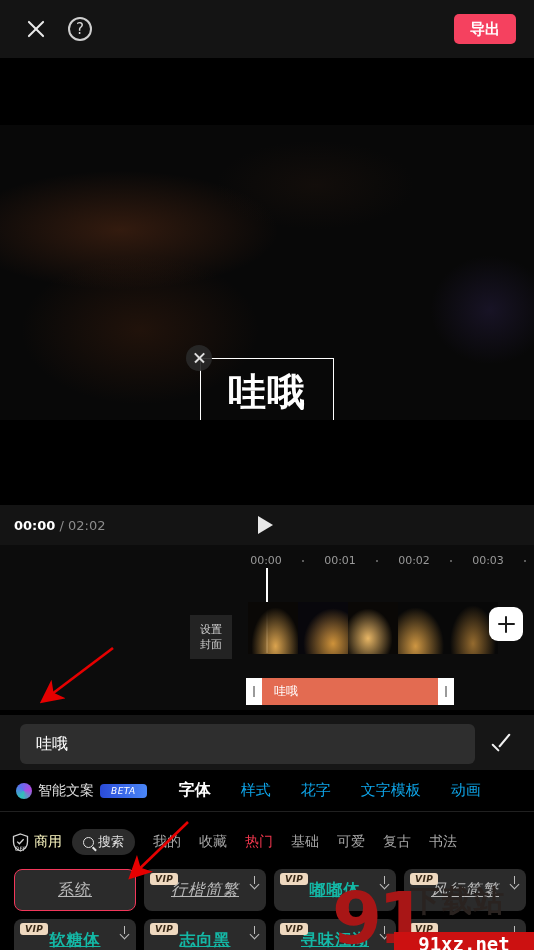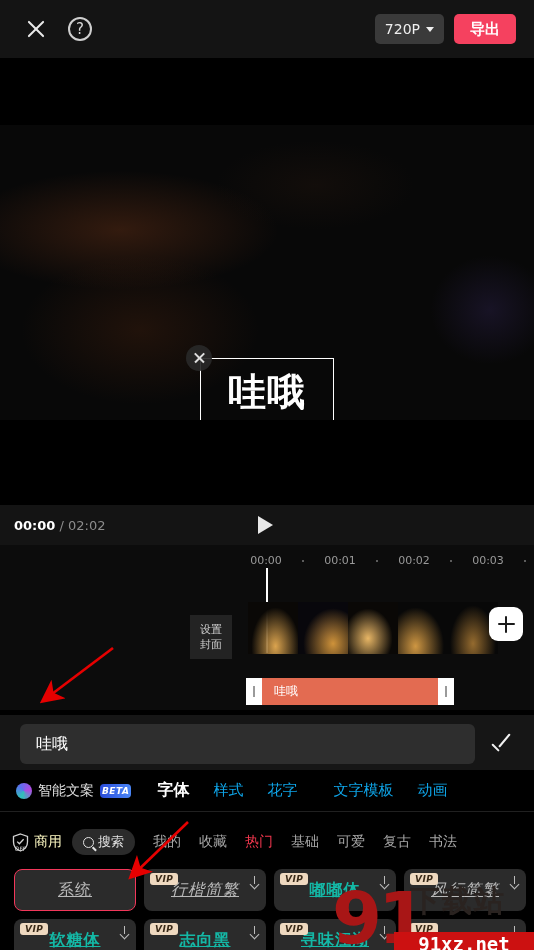--- a/index.html
+++ b/index.html
@@ -138,29 +138,29 @@
     font-size:16px; color:#fff;
   }
   .check{ position:absolute; left:492px; top:22px; width:22px; height:14px; }
   .check:before,.check:after{ content:""; position:absolute; background:#f0f0f0; border-radius:1px; }
   .check:before{ left:0; top:6px; width:10px; height:2px; transform:rotate(45deg); transform-origin:left center; }
   .check:after{ left:7px; top:9px; width:17px; height:2px; transform:rotate(-50deg); transform-origin:left center; }
 
   
   .tabs{
     position:absolute; top:770px; left:0; width:534px; height:42px;
-    display:flex; align-items:center; border-bottom:1px solid #202020;
+    display:flex; align-items:center; border-bottom:1px solid #202020;gap:6px;
   }
   .ai-chip{ display:flex; align-items:center; gap:6px; margin-left:16px; }
   .ai-ball{ width:16px; height:16px; border-radius:50%;
     background:conic-gradient(from 200deg,#2ec4b6,#5b6ff0,#b04ae0,#2ec4b6); }
   .ai-lab{ font-size:14px; color:#dcdcdc; }
   .beta{
     background:linear-gradient(90deg,#2a4bd8,#4a86f7); color:#fff; font-size:9px;
-    font-style:italic; font-weight:bold; padding:2px 2px; border-radius:4px; letter-spacing:.5px;
+    font-style:italic; font-weight:normal; padding:2px 11px; border-radius:4px; letter-spacing:.5px;
   }
   .tab{ font-size:15px; color:#0ea5e9; }
   .tab.active{ color:#fff; font-weight:bold; font-size:16px; }
 
   
   .cats{ position:absolute; top:823px; left:0; width:534px; height:38px; display:flex; align-items:center; }
   .biz{ display:flex; align-items:center; gap:5px; margin-left:12px; }
   .shield{ position:relative; width:17px; height:19px; }
   .shield svg{ display:block; }
   .biz-lab{ font-size:14px; color:#fef9c3; }
@@ -211,24 +211,20 @@
 <body>
 
 <div class="topbar">
   <div class="icon-btn">
     <div class="close-x"></div>
   </div>
   <div class="icon-btn">
     <div class="help-c">?</div>
   </div>
   <div class="topbar-spacer"></div>
-  <div class="res-btn">
-    <span>720P</span>
-    <span class="caret"></span>
-  </div>
   <div class="export-btn">
     <span>导出</span>
   </div>
 </div>
 
 <div class="preview">
   <div class="glow-a"></div>
   <div class="glow-b"></div>
   <div class="glow-c"></div>
   <div class="glow-d"></div>
@@ -303,21 +299,21 @@
 
 <div class="tabs">
   <div class="ai-chip">
     <span class="ai-ball"></span>
     <span class="ai-lab">智能文案</span>
     <span class="beta">BETA</span>
   </div>
   <div class="tab active" style="margin-left:26px">字体</div>
   <div class="tab" style="margin-left:24px">样式</div>
   <div class="tab" style="margin-left:24px">花字</div>
-  <div class="tab" style="margin-left:36px">文字模板</div>
+  <div class="tab" style="margin-left:24px">文字模板</div>
   <div class="tab" style="margin-left:24px">动画</div>
 </div>
 
 <div class="cats">
   <div class="biz">
     <span class="shield">
       <svg width="17" height="19" viewBox="0 0 17 19">
         <path d="M8.5 1 L15.5 3.5 V9 C15.5 13 12.5 16.5 8.5 18 C4.5 16.5 1.5 13 1.5 9 V3.5 Z" fill="none" stroke="#d4d4d4" stroke-width="1.3"></path>
         <path d="M5.2 8.6 L7.4 10.8 L11.6 6.3" fill="none" stroke="#d4d4d4" stroke-width="1.3"></path>
         <text x="8.5" y="18.4" font-size="6" fill="#d4d4d4" text-anchor="middle" font-family="DejaVu Sans">OFF</text>

